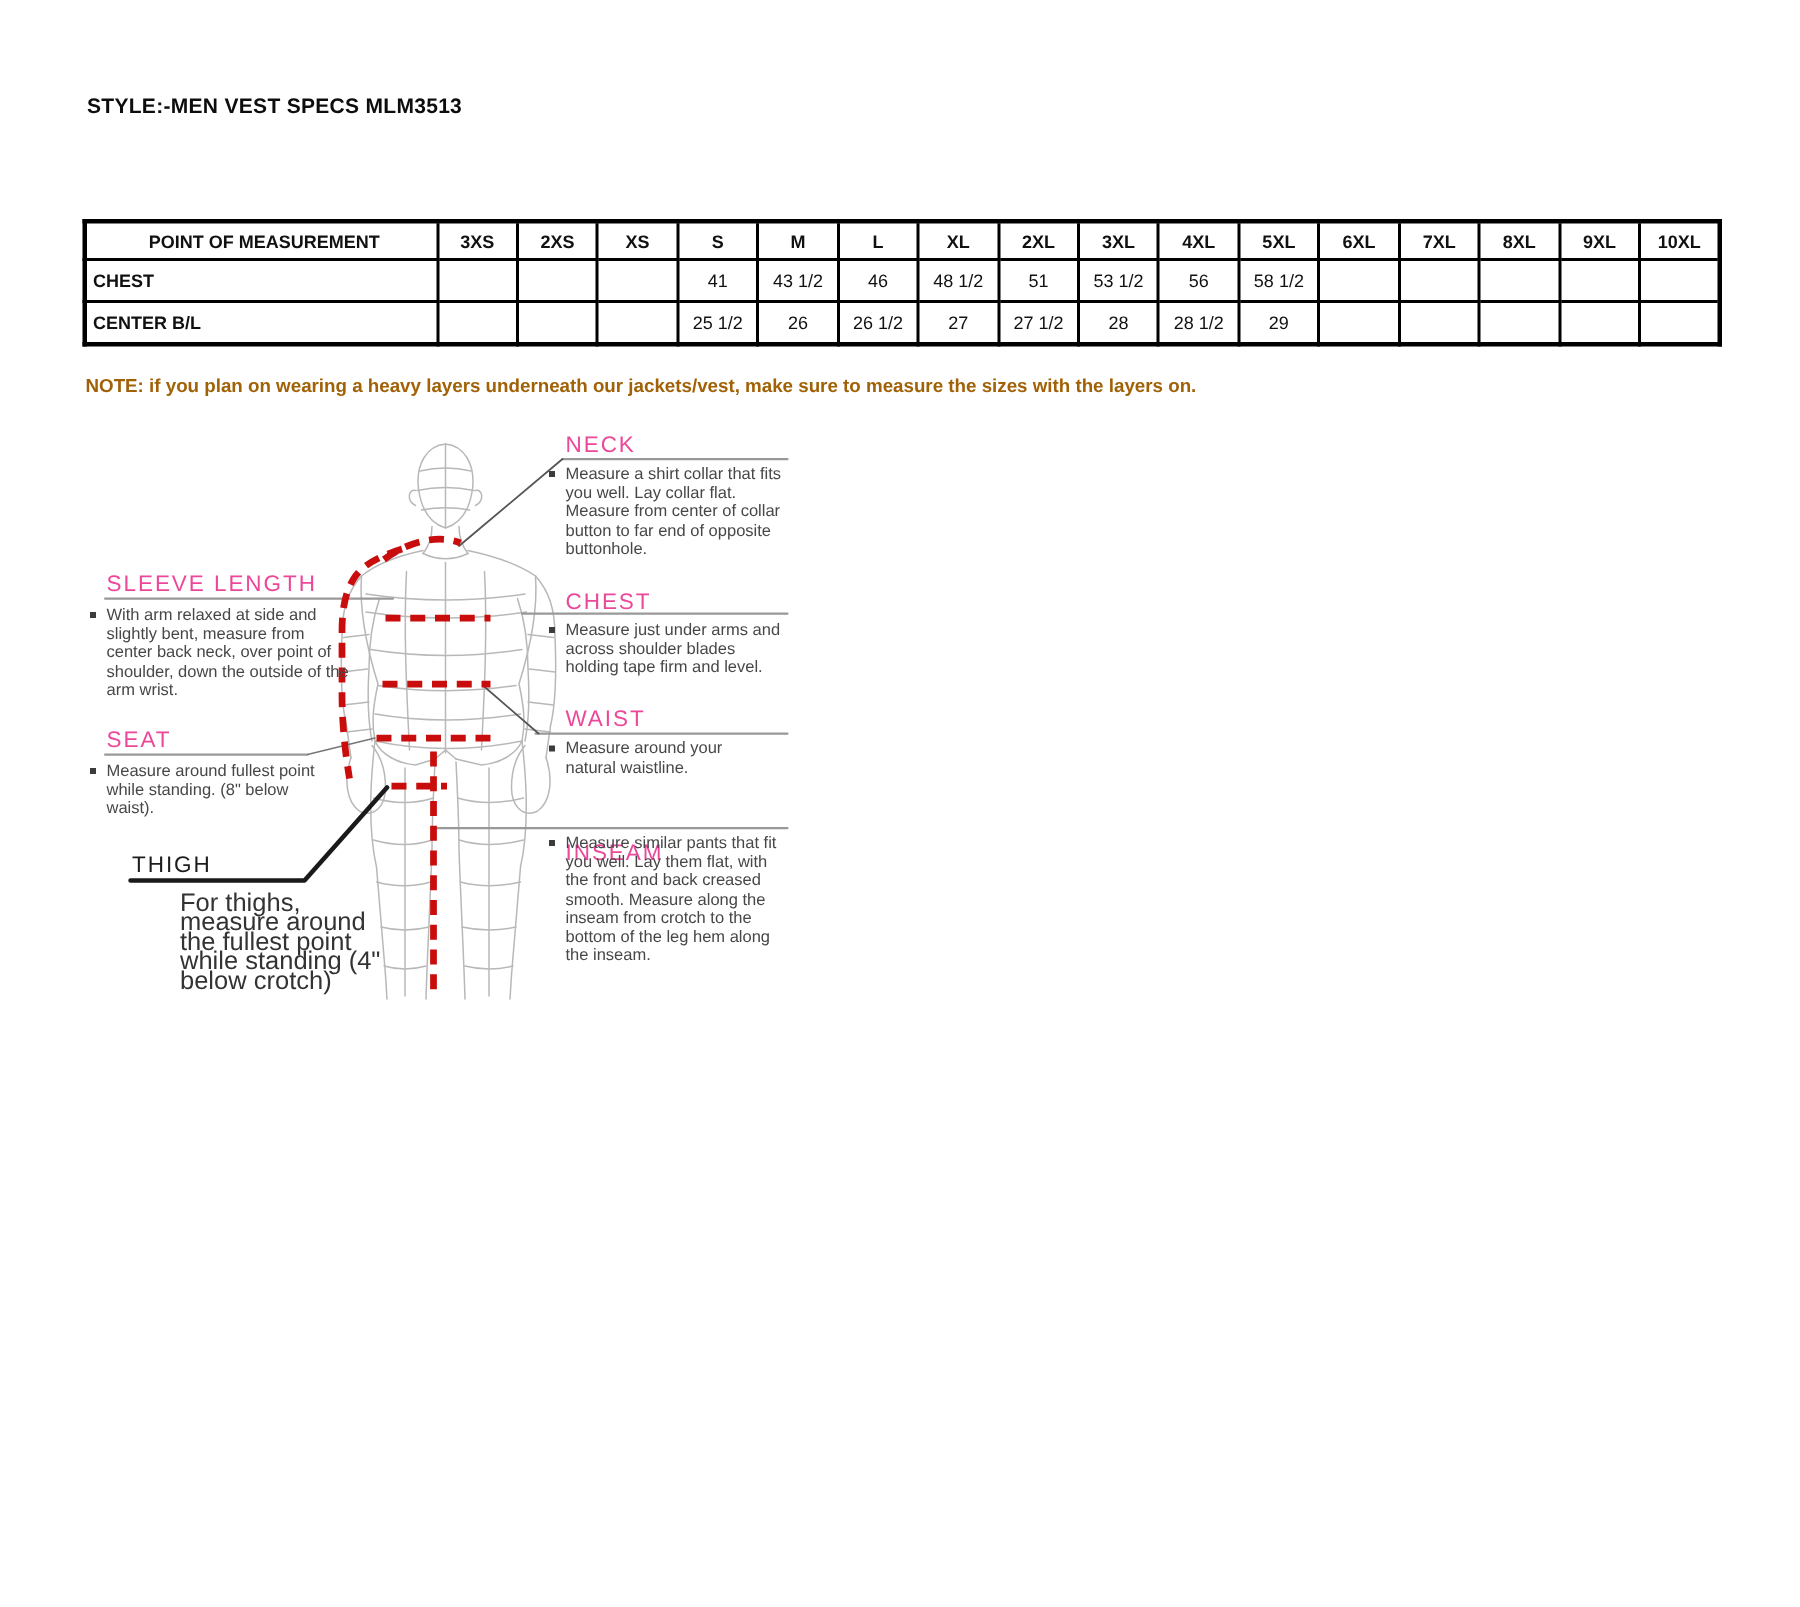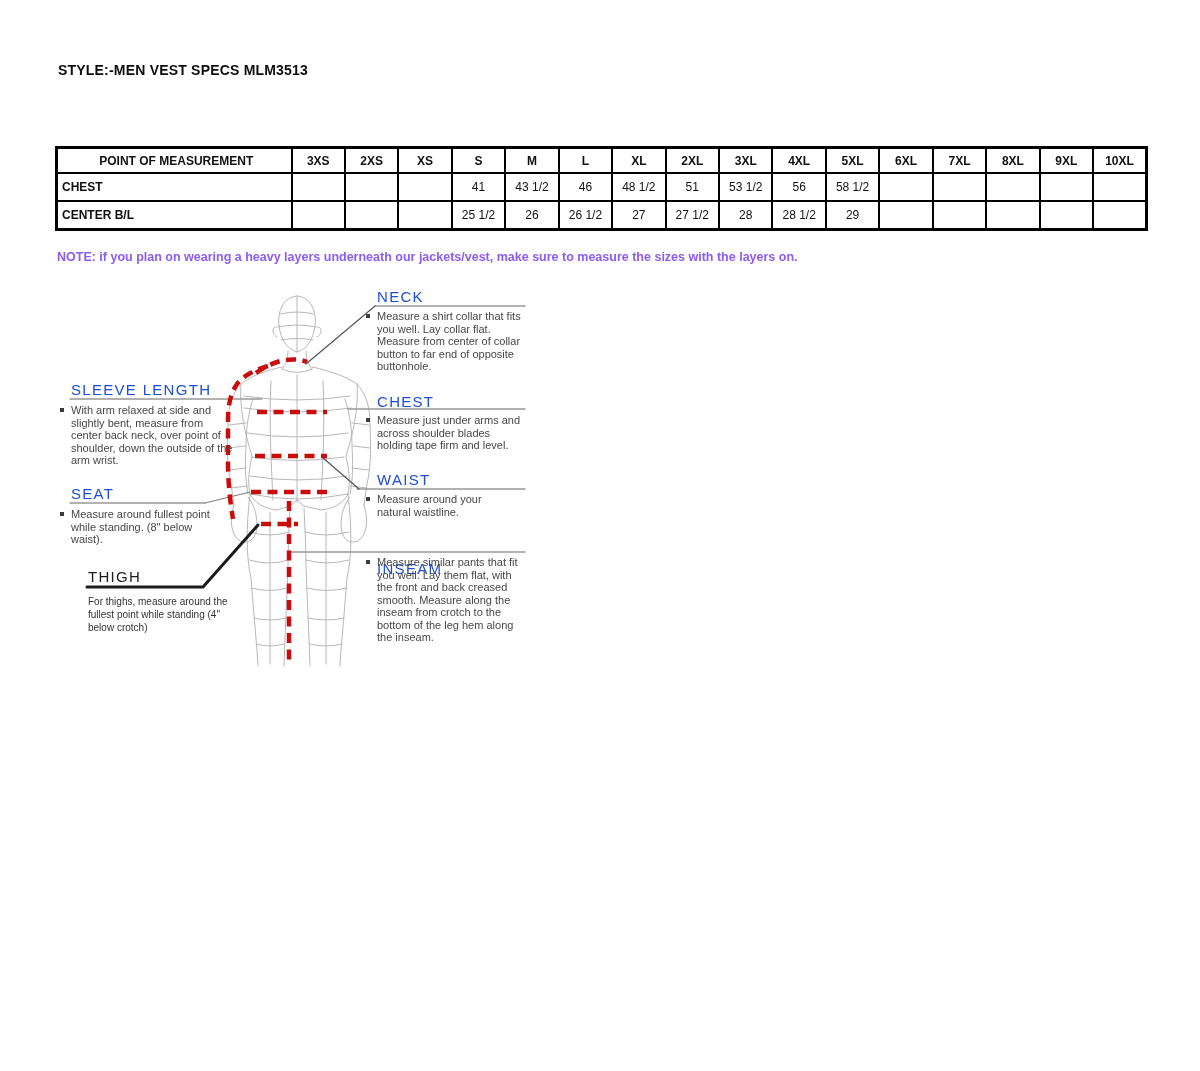--- a/index.html
+++ b/index.html
@@ -9,29 +9,29 @@
              letter-spacing:.2px;color:#0d0d0d;}
   
   #size-table{position:absolute;left:55px;top:146px;width:1093px;border-collapse:collapse;
               table-layout:fixed;border:3px solid #000;}
   #size-table th,#size-table td{border:2px solid #000;font-size:12px;overflow:hidden;
               white-space:nowrap;padding:0;}
   #size-table thead th{height:23px;font-weight:bold;text-align:center;}
   #size-table thead th.poml{text-align:center;padding-left:4px;}
   #size-table tbody th{height:26px;font-weight:bold;text-align:left;padding-left:4px;}
   #size-table tbody td{height:26px;text-align:center;font-weight:normal;}
-  #note-line{position:absolute;left:57px;top:250px;font-size:12.5px;font-weight:bold;color:#8b5cf6;}
+  #note-line{position:absolute;left:57px;top:250px;font-size:12.5px;font-weight:bold;color:#a16207;}
   
   #diagram-svg{position:absolute;left:0;top:0;width:1200px;height:1071px;}
-  .mlabel{position:absolute;font-size:15px;letter-spacing:1.3px;color:#1d4ed8;}
+  .mlabel{position:absolute;font-size:15px;letter-spacing:1.3px;color:#ec4899;}
   .mlabel.dark{color:#1c1c1c;}
   .mtext{position:absolute;display:flex;align-items:flex-start;font-size:11px;
          line-height:12.5px;color:#474747;}
   .mtext .bullet{width:4px;height:4px;background:#3c3c3c;margin:4px 7px 0 0;flex:none;}
-  .mtext.nobullet{font-size:10px;line-height:13px;color:#333;}
+  .mtext.nobullet{font-size:17px;line-height:13px;color:#333;margin-left:32px;}
 </style>
 </head>
 <body>
 
 <div id="page">
 
   <div id="doc-title">STYLE:-MEN VEST SPECS MLM3513</div>
 
   <table id="size-table">
     <colgroup>

